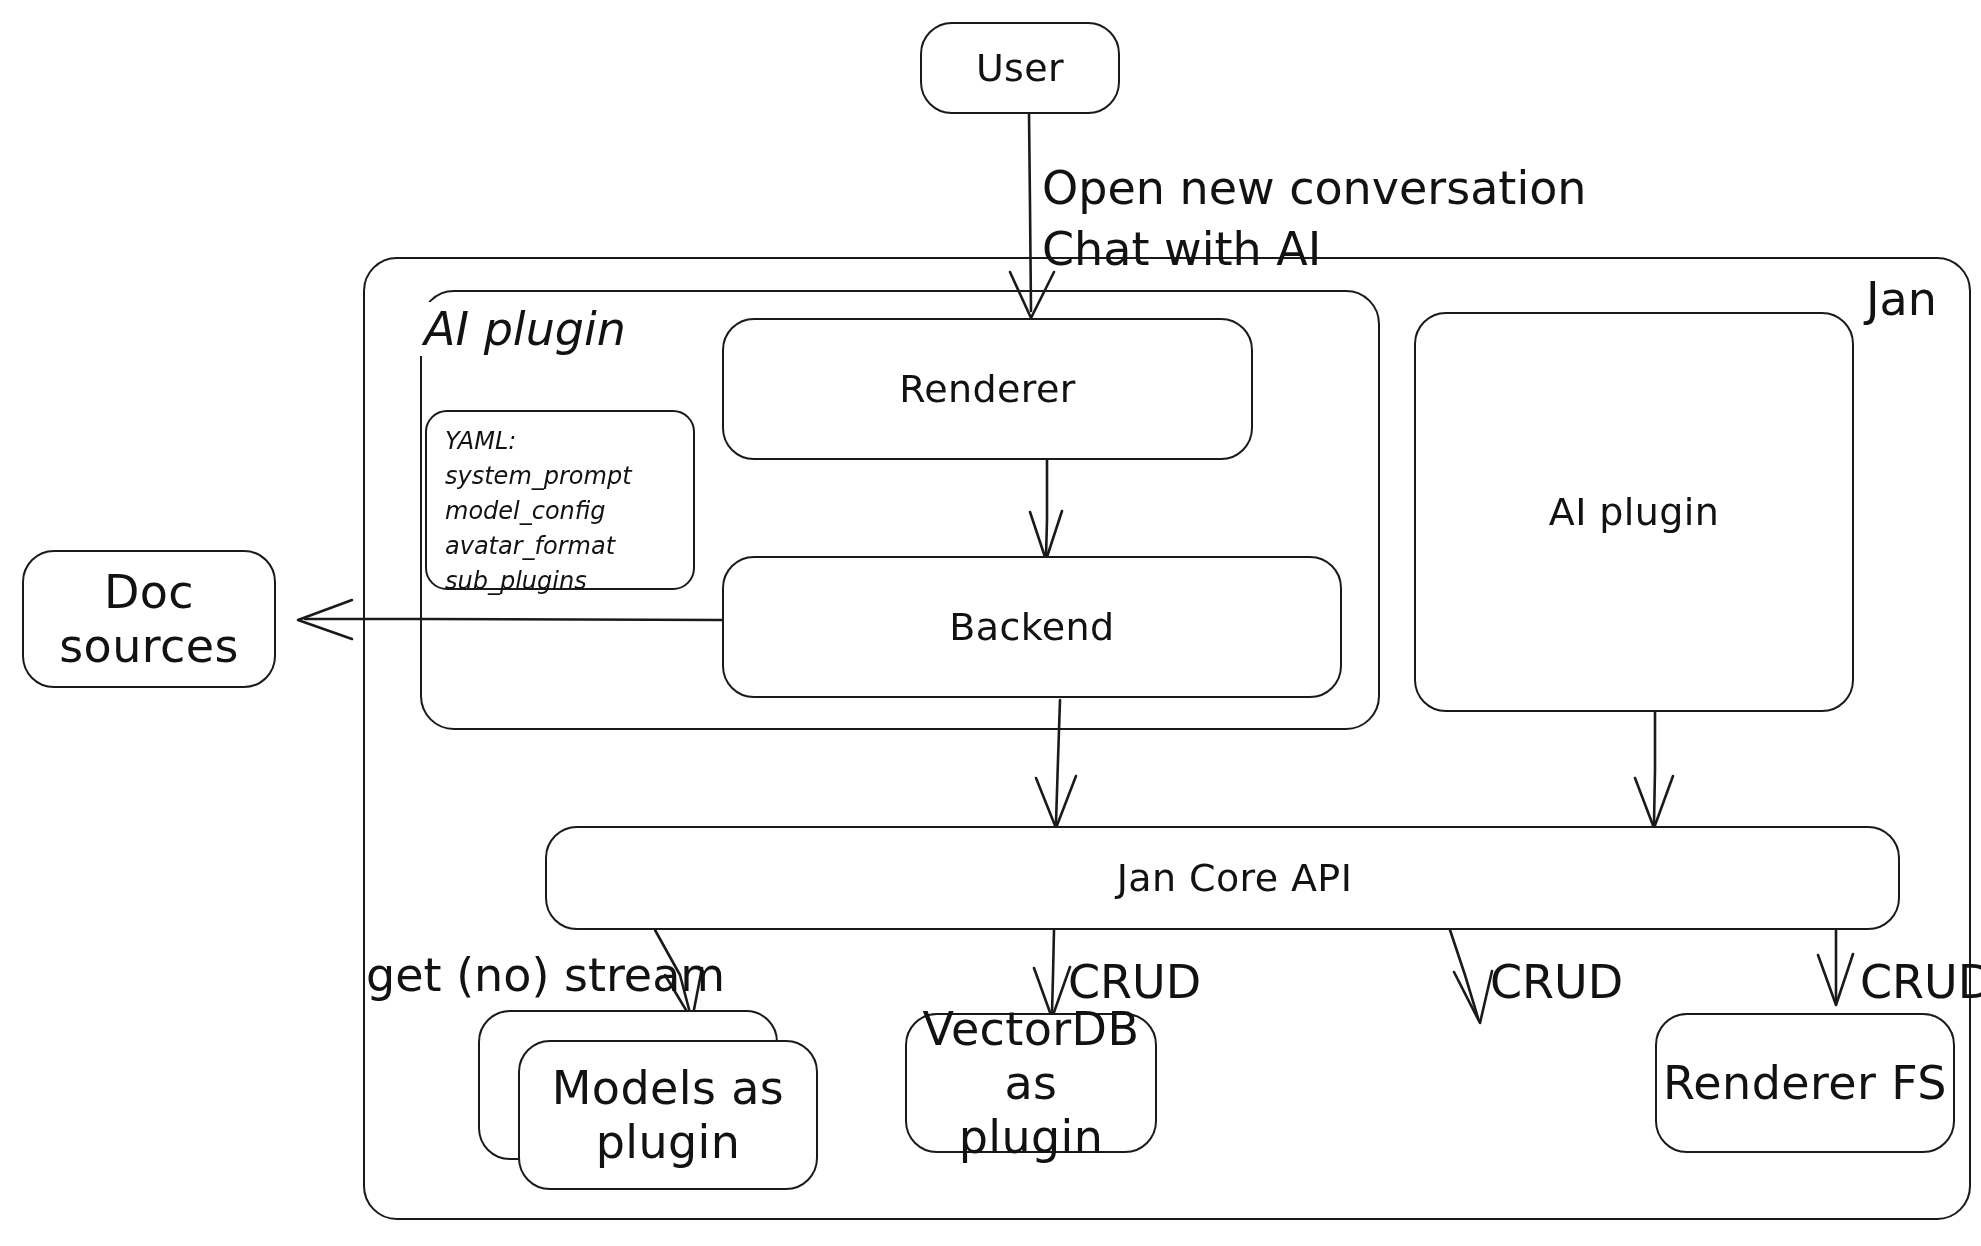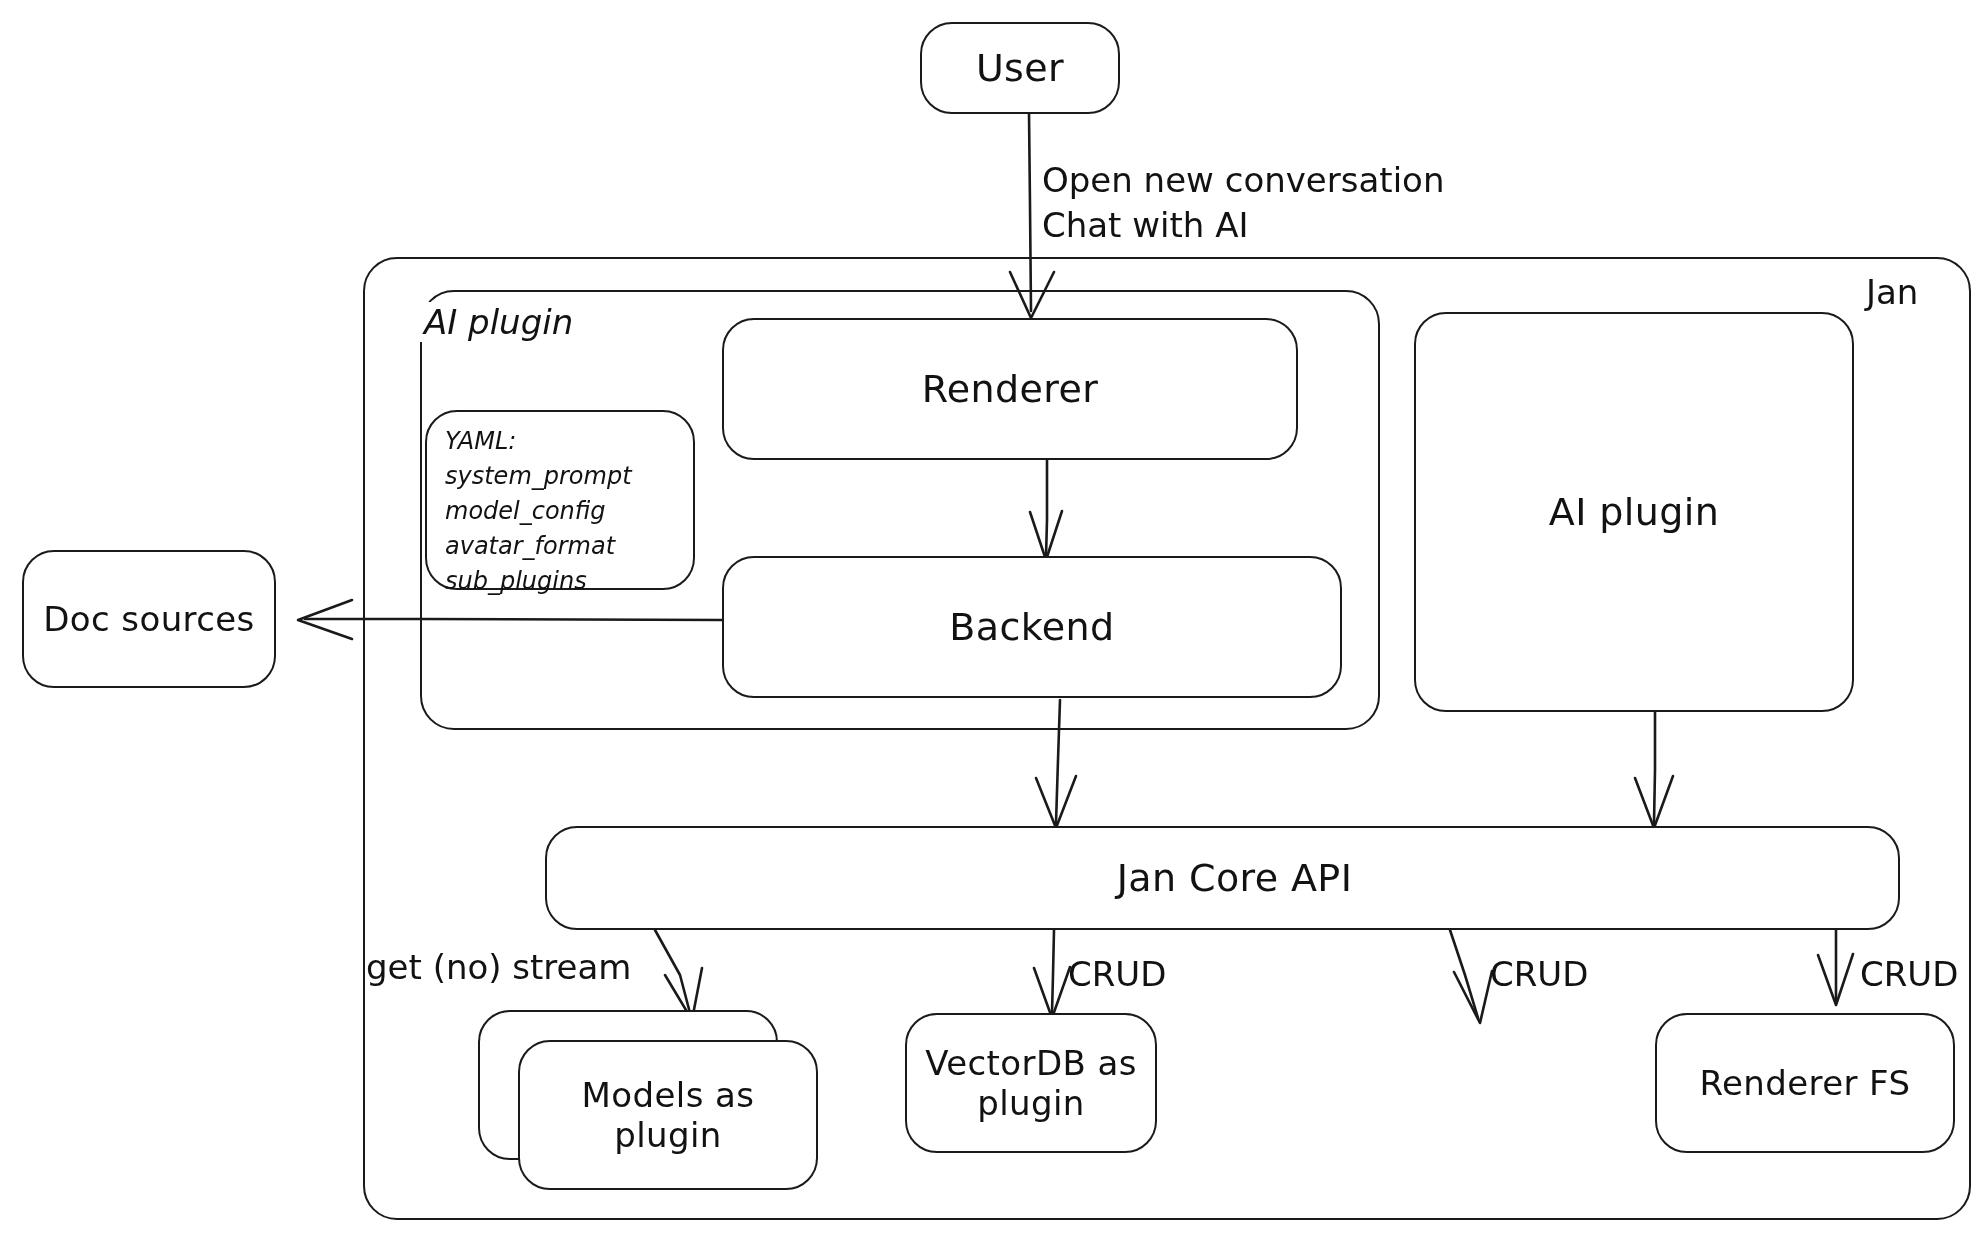--- a/index.html
+++ b/index.html
@@ -37,33 +37,33 @@
   }
   .edge-label{
     position:absolute;
     color:#121212;
     white-space:pre-line;
     line-height:1.32;
   }
   .yaml{
     position:absolute;
     border:2.6px solid #1a1a1a;
-    border-radius:32px;
+    border-radius:22px;
     background:#fff;
     box-sizing:border-box;
     padding:12px 4px 12px 18px;
     color:#121212;
     line-height:1.46;
     white-space:pre-line;
     font-style:italic;
   }
   svg.lines{position:absolute;left:0;top:0;width:1981px;height:1246px;overflow:visible;pointer-events:none;}
   .hand{font-family:"DejaVu Sans", sans-serif;}
   .t38{font-size:38px;}
-  .t34{font-size:34px;}
+  .t34{font-size:46px;}
   .t24{font-size:24px;}
 </style>
 </head>
 <body>
 
 <div id="stage">
 
   <svg class="lines" viewBox="0 0 1981 1246" xmlns="http://www.w3.org/2000/svg">
     <g stroke="#1a1a1a" stroke-width="2.6" fill="none" stroke-linecap="round" stroke-linejoin="round">
 
@@ -105,21 +105,21 @@
   <div class="node rnd hand t38" style="left:920px;top:22px;width:200px;height:92px;">User</div>
 
   <div class="node rnd hand t34" style="left:22px;top:550px;width:254px;height:138px;">Doc sources</div>
 
   <div class="yaml hand t24" style="left:425px;top:410px;width:270px;height:180px;">YAML:
 system_prompt
 model_config
 avatar_format
 sub_plugins</div>
 
-  <div class="node rnd hand t38" style="left:722px;top:318px;width:576px;height:142px;">Renderer</div>
+  <div class="node rnd hand t38" style="left:722px;top:318px;width:531px;height:142px;">Renderer</div>
 
   <div class="node rnd hand t38" style="left:722px;top:556px;width:620px;height:142px;">Backend</div>
 
   <div class="node rnd hand t38" style="left:1414px;top:312px;width:440px;height:400px;">AI plugin</div>
 
   <div class="node rnd hand t38" style="left:545px;top:826px;width:1355px;height:104px;padding-left:24px;">Jan Core API</div>
 
   <div class="node rnd" style="left:478px;top:1010px;width:300px;height:150px;"></div>
   <div class="node rnd hand t34" style="left:518px;top:1040px;width:300px;height:150px;white-space:pre-line;">Models as
 plugin</div>

